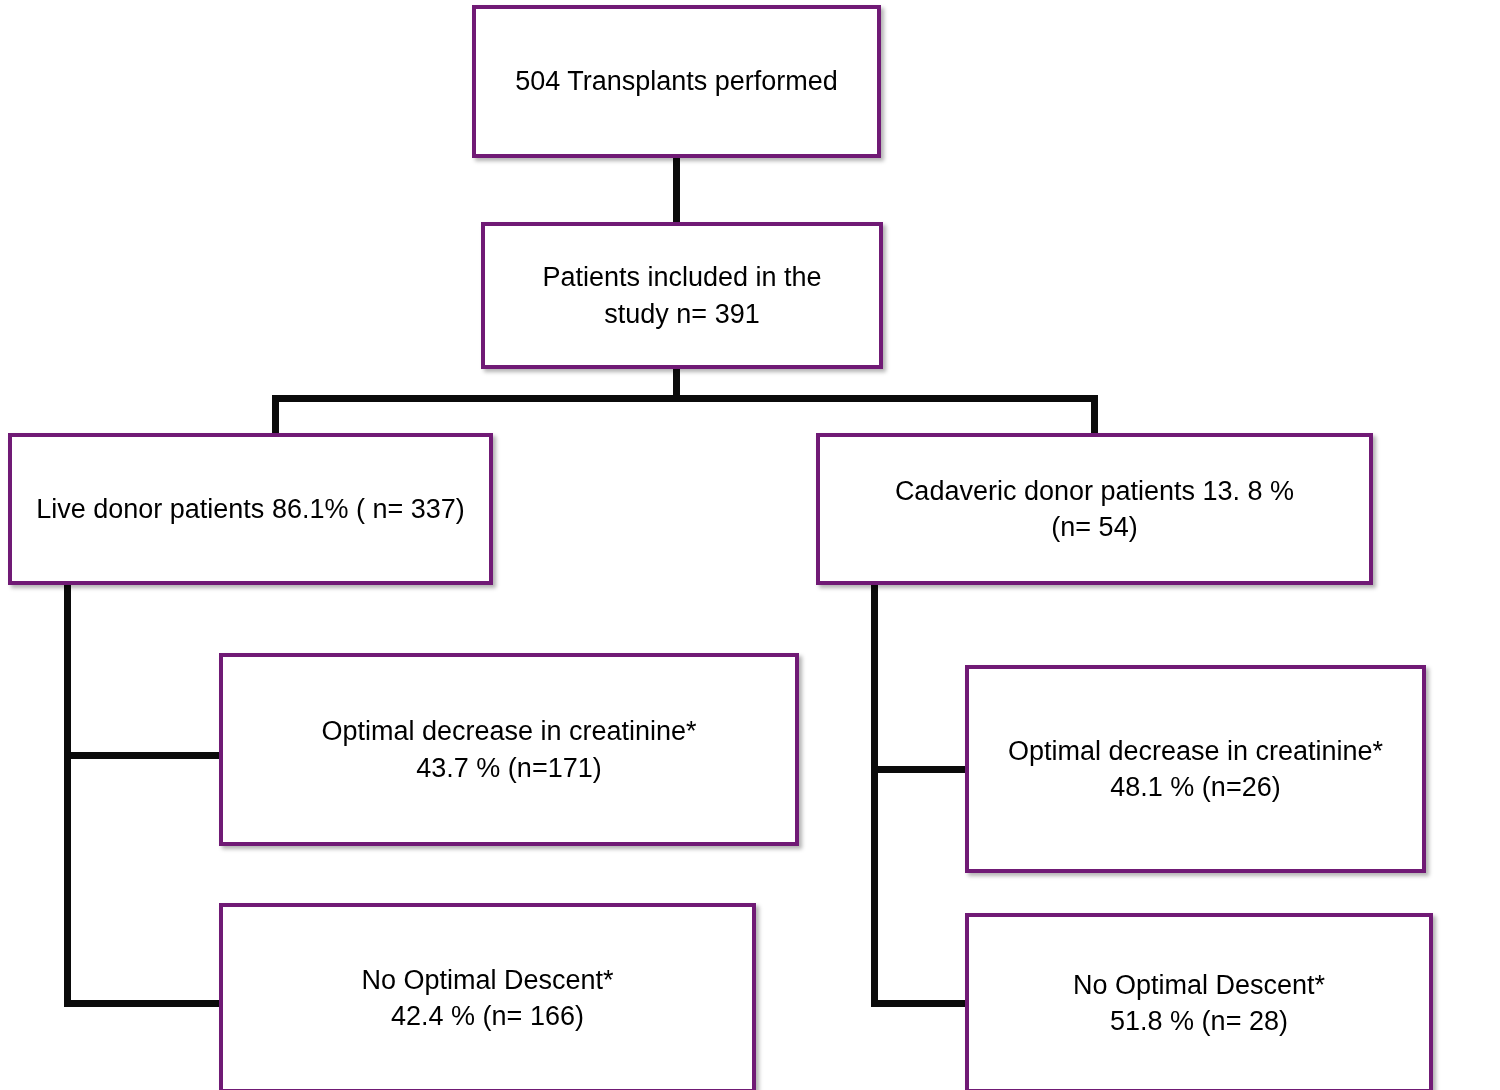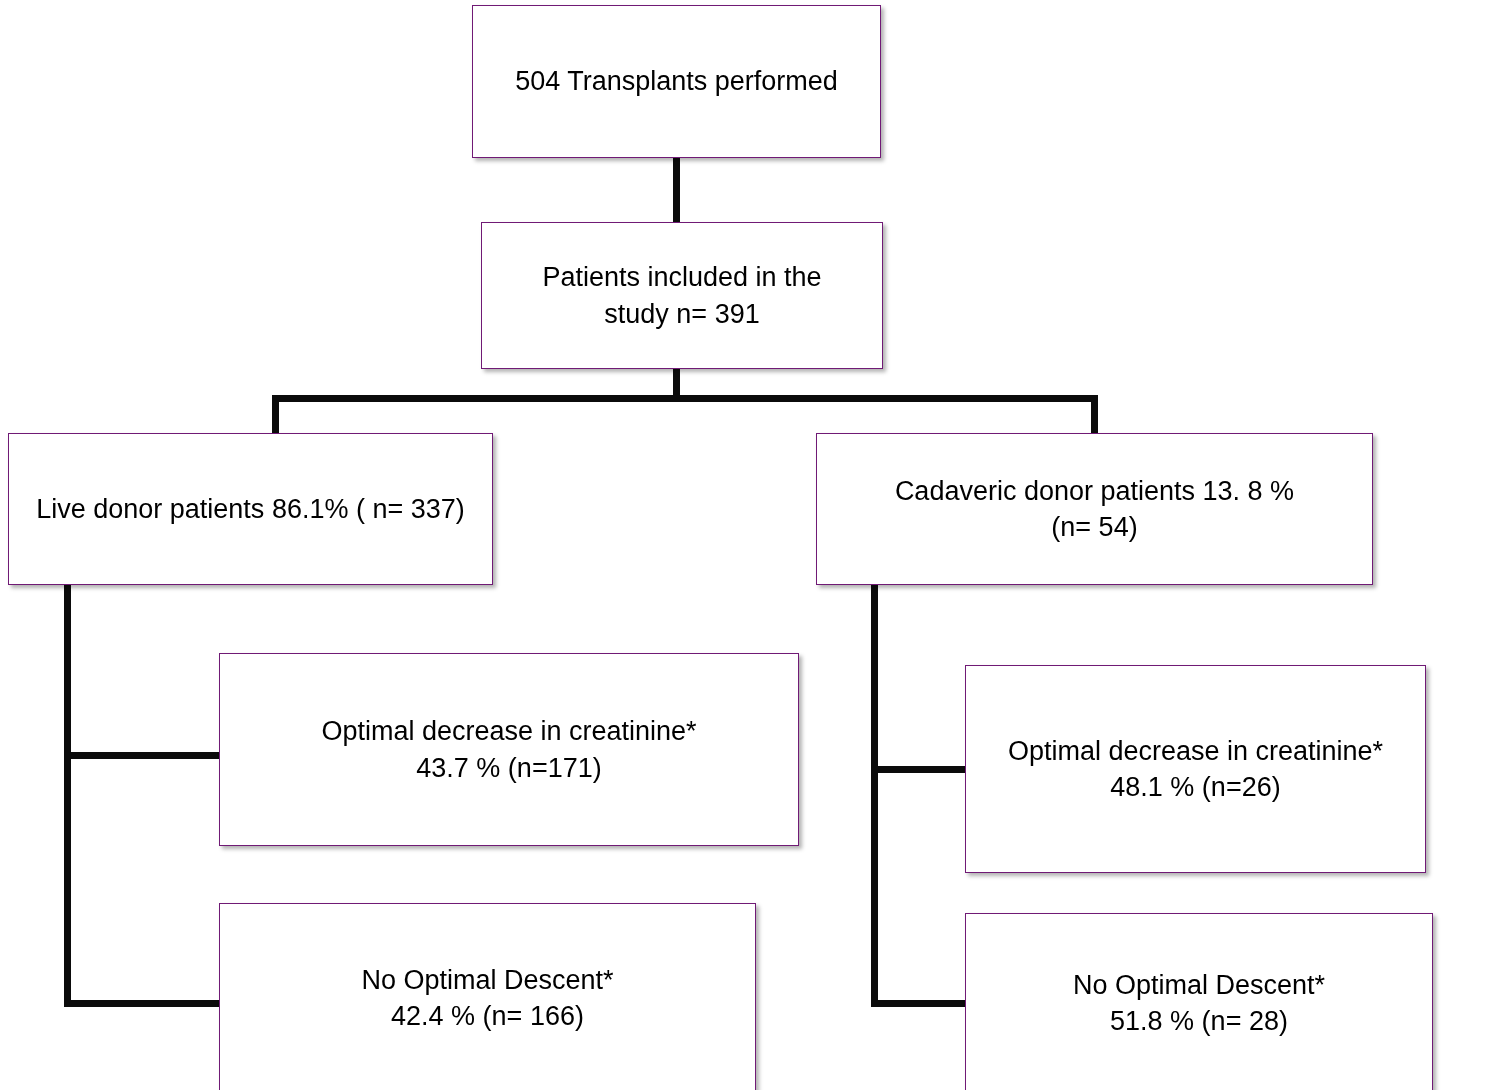--- a/index.html
+++ b/index.html
@@ -18,21 +18,21 @@
     height: 1090px;
     background: #ffffff;
     overflow: hidden;
   }
 
   
   .node {
     position: absolute;
     box-sizing: border-box;
     background: #ffffff;
-    border: 1px solid #701a75;
+    border: 4px solid #701a75;
     box-shadow: 3px 3px 4px rgba(0,0,0,0.30);
     display: flex;
     align-items: center;
     justify-content: center;
     text-align: center;
     color: #000000;
     line-height: 1.34;
     font-size: 27px;
     padding: 4px 10px;
   }

